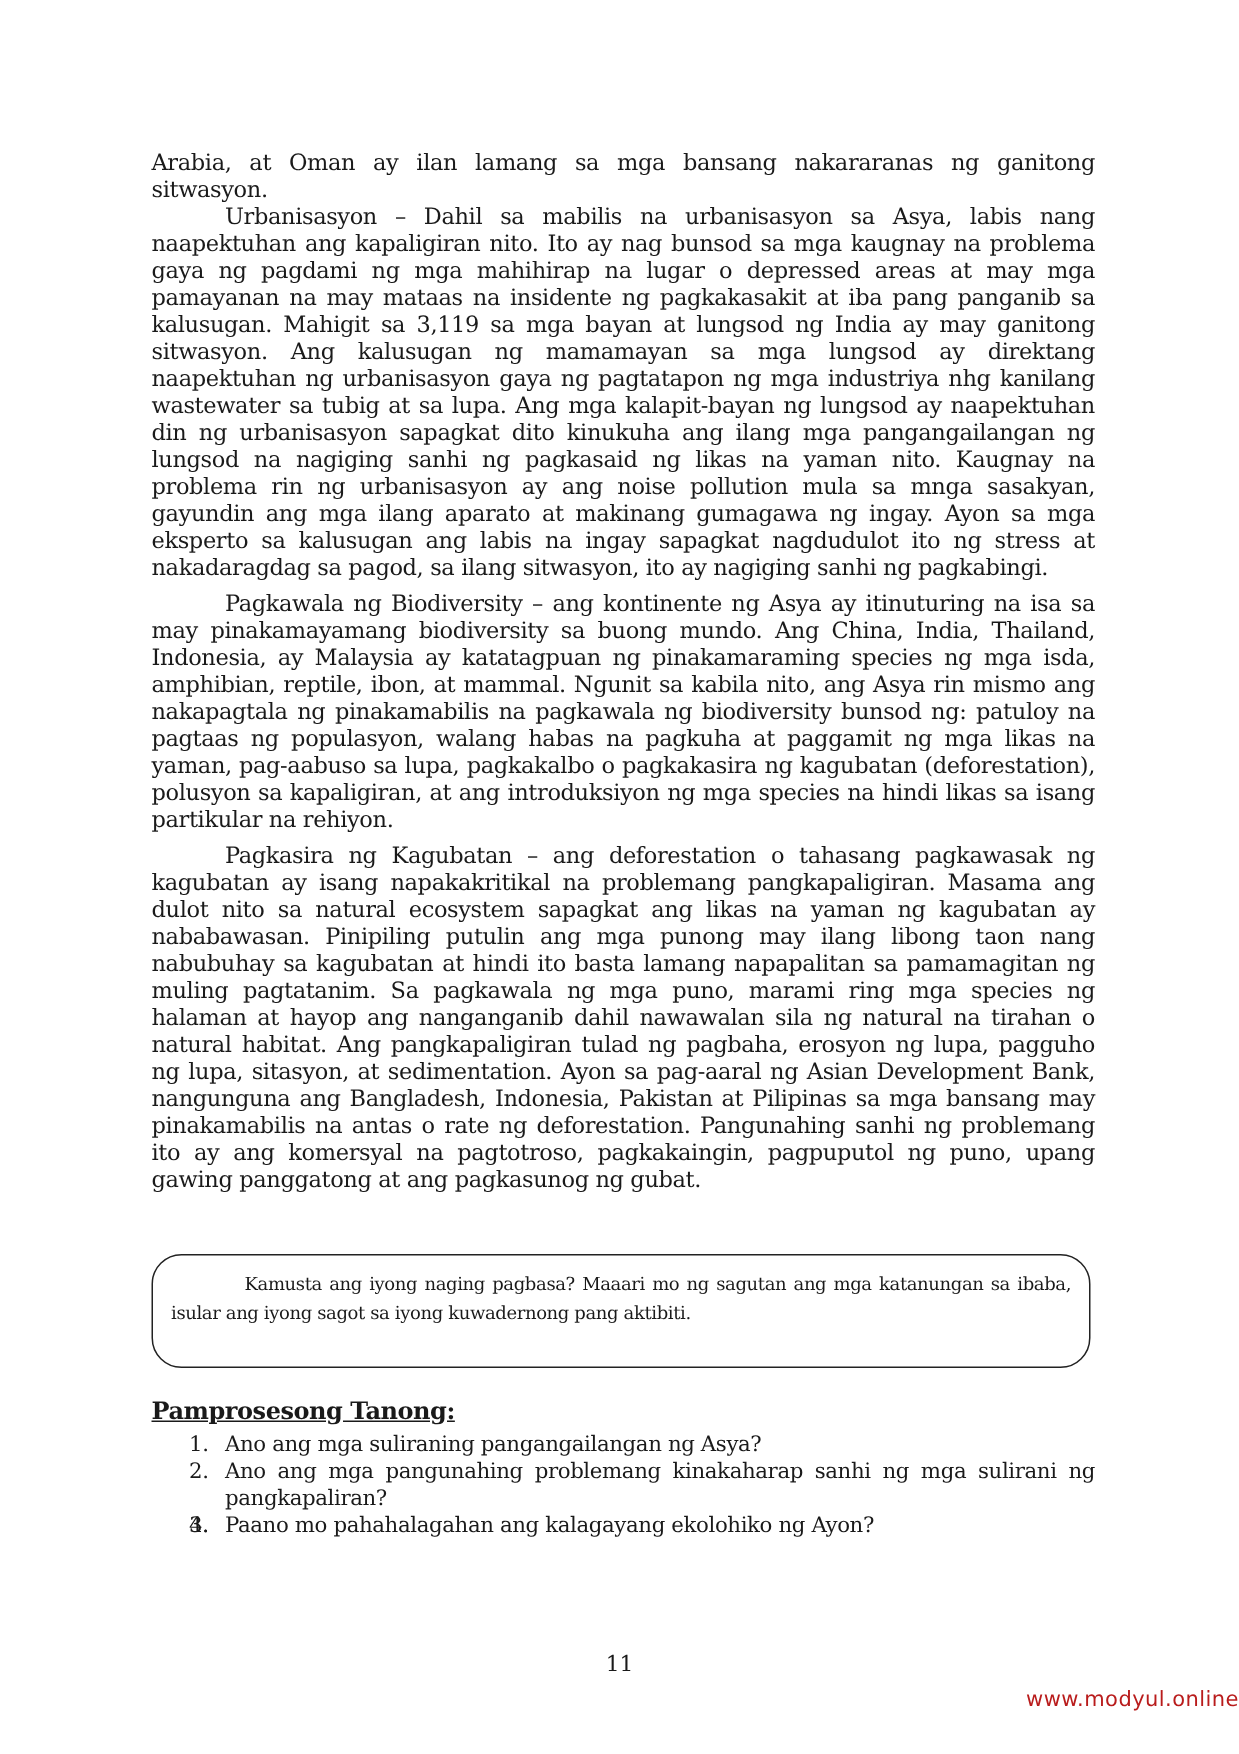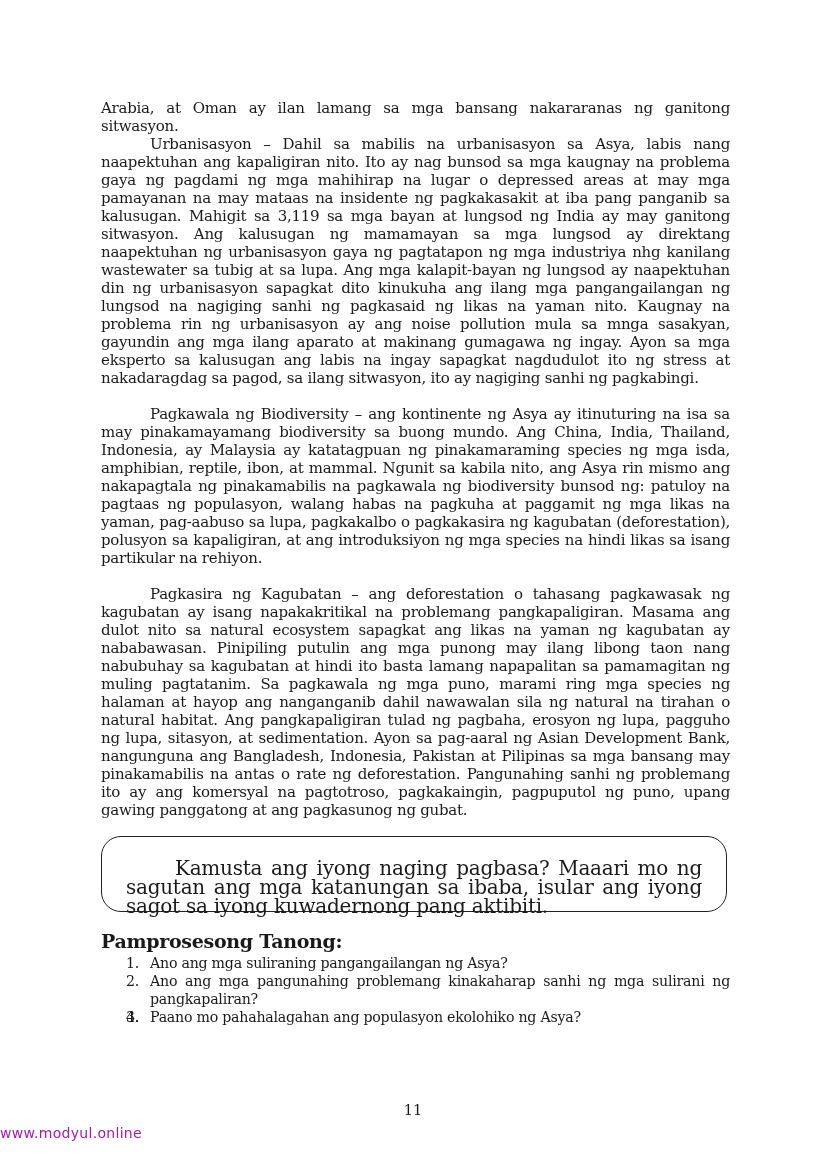--- a/index.html
+++ b/index.html
@@ -26,55 +26,56 @@
     font-size: 15px;
     line-height: 18px;
     text-align: justify;
     letter-spacing: -0.25px;
     word-spacing: 0px;
   }
   p.indent {
     text-indent: 49px;
   }
   p.gap {
-    margin-top: 18px;
+    margin-top: 6px;
   }
   b.term {
     font-weight: normal;
   }
   .callout {
     position: absolute;
     left: 101px;
     top: 836px;
     width: 600px;
     height: 52px;
     padding: 10px 12px 12px 12px;
     border: 1.5px solid #222;
     border-radius: 20px;
   }
   .callout p {
-    margin: 12px;
-    font-size: 20px;
+    margin: 0;
+    font-size: 12px;
     line-height: 19px;
     text-align: justify;
     text-indent: 49px;
     letter-spacing: -0.25px;
   }
   .questions {
     position: absolute;
     left: 101px;
     top: 932px;
     width: 629px;
   }
   .questions h3 {
     margin: 0 0 4px 0;
-    font-size: 19px;
+    font-size: 16px;
     font-weight: bold;
     line-height: 18px;
     letter-spacing: -0.3px;
+    text-decoration: underline;
   }
   .questions ol {
     margin: 0;
     padding: 0;
     list-style: none;
   }
   .questions li {
     position: relative;
     padding-left: 49px;
     font-size: 14.2px;
@@ -94,24 +95,24 @@
     top: 1101px;
     text-align: center;
     font-size: 14.5px;
     line-height: 18px;
   }
   .watermark {
     position: absolute;
     left: 0;
     width: 826px;
     top: 1125px;
-    text-align: left;
+    text-align: right;
     font-family: "DejaVu Sans", "Liberation Sans", sans-serif;
     font-size: 14px;
-    color: #a21caf;
+    color: #b91c1c;
     letter-spacing: 0.3px;
   }
 </style>
 </head>
 <body>
 
 <div class="page">
   <p class="body">Arabia, at Oman ay ilan lamang sa mga bansang nakararanas ng ganitong sitwasyon.</p>
 
   <p class="body indent"><b class="term">Urbanisasyon</b><span> – Dahil sa mabilis na urbanisasyon sa Asya, labis nang naapektuhan ang kapaligiran nito. Ito ay nag bunsod sa mga kaugnay na problema gaya ng pagdami ng mga mahihirap na lugar o depressed areas at may mga pamayanan na may mataas na insidente ng pagkakasakit at iba pang panganib sa kalusugan. Mahigit sa 3,119 sa mga bayan at lungsod ng India ay may ganitong sitwasyon. Ang kalusugan ng mamamayan sa mga lungsod ay direktang naapektuhan ng urbanisasyon gaya ng pagtatapon ng mga industriya nhg kanilang wastewater sa tubig at sa lupa. Ang mga kalapit-bayan ng lungsod ay naapektuhan din ng urbanisasyon sapagkat dito kinukuha ang ilang mga pangangailangan ng lungsod na nagiging sanhi ng pagkasaid ng likas na yaman nito. Kaugnay na problema rin ng urbanisasyon ay ang noise pollution mula sa mnga sasakyan, gayundin ang mga ilang aparato at makinang gumagawa ng ingay. Ayon sa mga eksperto sa kalusugan ang labis na ingay sapagkat nagdudulot ito ng stress at nakadaragdag sa pagod, sa ilang sitwasyon, ito ay nagiging sanhi ng pagkabingi.</span></p>
@@ -124,18 +125,18 @@
 <div class="callout">
   <p>Kamusta ang iyong naging pagbasa? Maaari mo ng sagutan ang mga katanungan sa ibaba, isular ang iyong sagot sa iyong kuwadernong pang aktibiti.</p>
 </div>
 
 <div class="questions">
   <h3>Pamprosesong Tanong:</h3>
   <ol>
     <li><span class="num">1.</span><span>Ano ang mga suliraning pangangailangan ng Asya?</span></li>
     <li><span class="num">2.</span><span>Ano ang mga pangunahing problemang kinakaharap sanhi ng mga sulirani ng pangkapaliran?</span></li>
     <li><span class="num">3.</span></li>
-    <li><span class="num">4.</span><span>Paano mo pahahalagahan ang populasyon ekolohiko ng Asya?</span></li>
+    <li><span class="num">4.</span><span>Paano mo pahahalagahan ang kalagayang ekolohiko ng Ayon?</span></li>
   </ol>
 </div>
 
 <div class="page-number">11</div>
 <div class="watermark">www.modyul.online</div>
 
 </body></html>

